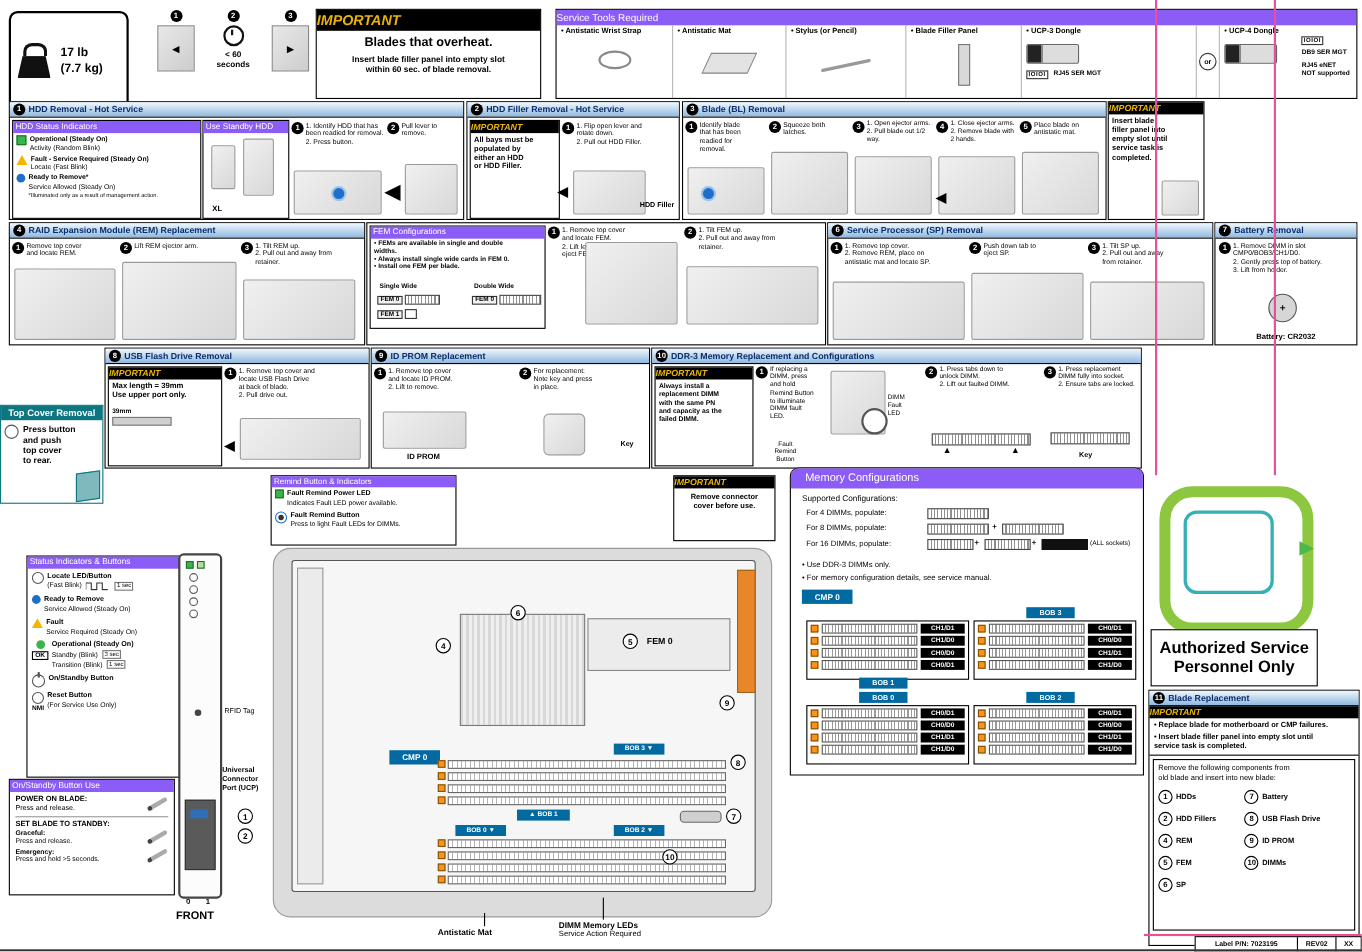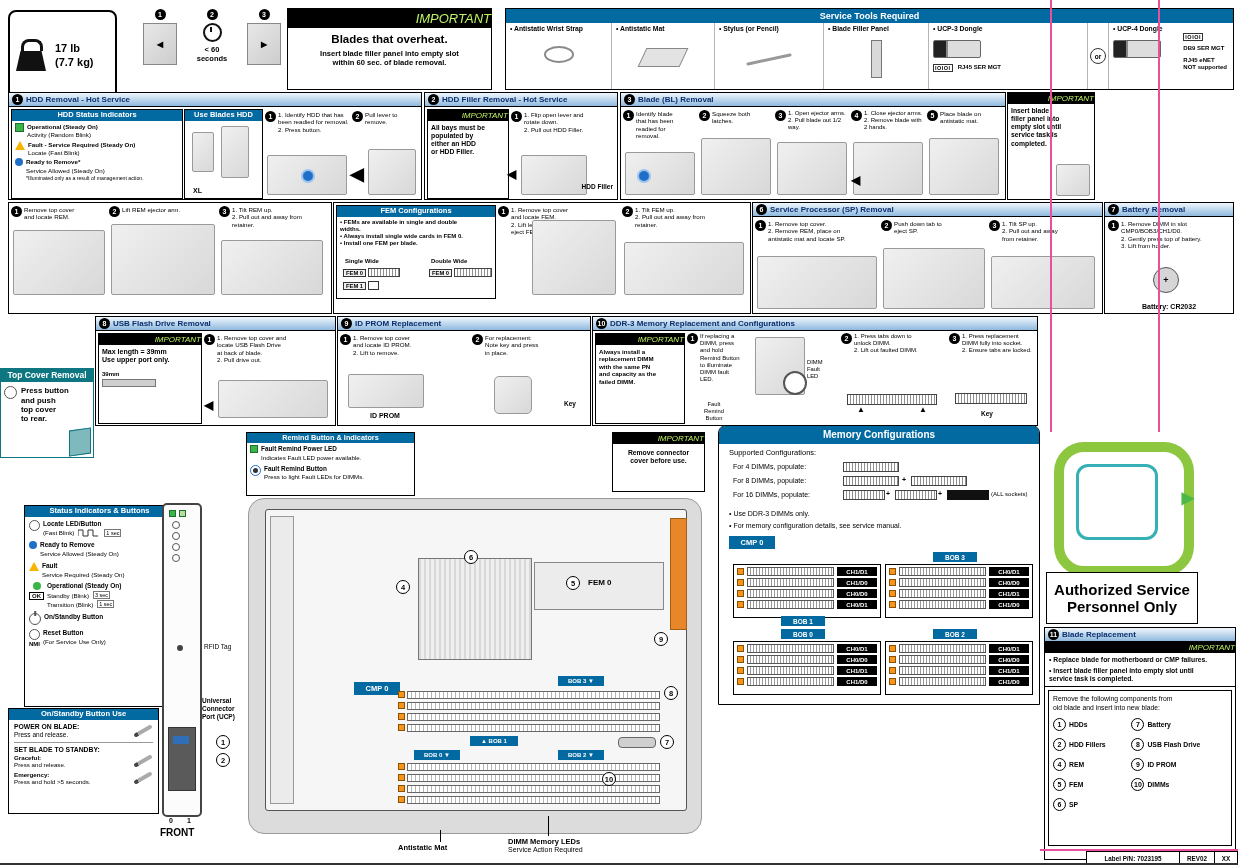--- a/index.html
+++ b/index.html
@@ -5,22 +5,22 @@
 html,body{margin:0;padding:0}
 body{width:1238px;height:865px;position:relative;font-family:"Liberation Sans",sans-serif;background:#fff;overflow:hidden;color:#000}
 .abs{position:absolute}
 .panel{position:absolute;border:1.3px solid #000;background:#fff}
 .phead{height:13px;display:flex;align-items:center;gap:3px;padding:0 3px;background:linear-gradient(180deg,#f0f7fd 0%,#8fb9de 100%);border-bottom:1.3px solid #000;color:#0a2f6e;font-weight:bold;font-size:8px;white-space:nowrap;overflow:hidden}
 .pbody{position:relative;height:calc(100% - 13px)}
 .pstep{position:absolute;top:3px;bottom:3px}
 .sthead{display:flex;gap:2px;align-items:flex-start}
 .nc{flex:none;width:11px;height:11px;border-radius:50%;background:#000;color:#fff;display:inline-flex;align-items:center;justify-content:center;font-size:7px;font-weight:bold;font-style:normal}
 .oc{flex:none;width:12px;height:12px;border-radius:50%;background:#fff;border:1.2px solid #000;color:#000;display:inline-flex;align-items:center;justify-content:center;font-size:7.5px;font-weight:bold;z-index:3}
-.bh{background:#0369a1;color:#fff;font-weight:bold;font-size:7.5px;text-align:center;padding:1px 2px;line-height:1.15}
-.imph{background:#000;color:#bef264;font-weight:normal;font-style:italic;font-size:8.5px;text-align:right;padding:1px 0}
+.bh{background:#8b5cf6;color:#fff;font-weight:normal;font-size:7.5px;text-align:left;padding:1px 2px;line-height:1.15}
+.imph{background:#000;color:#eab308;font-weight:bold;font-style:italic;font-size:8.5px;text-align:left;padding:1px 0}
 .t{font-size:6.8px;line-height:1.2;white-space:pre-line}
 .b{font-weight:bold}
 .f52{font-size:5.2px}.f58{font-size:5.8px}.f6{font-size:6px}.f62{font-size:6.2px}.f65{font-size:6.5px}.f7{font-size:7px}.f75{font-size:7.5px}.f8{font-size:8px}
 .ib{position:absolute;border:1.2px solid #000;background:#fff}
 .ill{position:absolute;background:linear-gradient(135deg,#f0f0f0,#d8d8d8);border:1px solid #9a9a9a;border-radius:2px}
 .chip{position:absolute;background:#0369a1;color:#fff;font-weight:bold;display:flex;align-items:center;justify-content:center}
 .bar{background:repeating-linear-gradient(90deg,#fff 0 2px,#8f8f8f 2px 3px);border:1px solid #444}
 .srow{display:flex;gap:3px;align-items:flex-start}
 .twrap{display:flex;flex-direction:column;gap:1px}
 .oled{flex:none;width:5px;height:5px;background:#f7941d;border:1px solid #8a5200}
@@ -182,21 +182,21 @@
             <span class="dotb"></span>
             <span class="twrap">
               <span class="t b f62">Ready to Remove*</span>
               <span class="t f62">Service Allowed (Steady On)</span>
               <span class="t f52">*Illuminated only as a result of management action.</span>
             </span>
           </div>
       </div>
     </div>
     <div class="ib" style="left:175px;top:2px;width:77px;height:88px">
-      <div class="bh">Use Blades HDD</div>
+      <div class="bh">Use Standby HDD</div>
       <div class="ill" style="left:7px;top:22px;width:20px;height:38px"></div>
       <div class="ill" style="left:36px;top:16px;width:26px;height:50px"></div>
       <div class="abs t b f7" style="left:8px;bottom:3px">XL</div>
     </div>
     <div class="abs" style="left:256px;top:4px;width:84px;height:86px">
       <div class="sthead">
           <span class="nc">1</span>
           <span class="t f62">1. Identify HDD that has
 been readied for removal.
 2. Press button.</span>
@@ -300,20 +300,24 @@
   <div class="imph" style="font-size:8px">IMPORTANT</div>
   <div class="t b" style="padding:3px;font-size:6.8px">Insert blade
 filler panel into
 empty slot until
 service task is
 completed.</div>
   <div class="ill" style="left:48px;bottom:3px;width:32px;height:30px"></div>
 </div>
 
 <div class="panel" style="left:8px;top:202px;width:322px;height:110px">
+  <div class="phead">
+      <span class="nc">4</span>
+      <span>RAID Expansion Module (REM) Replacement</span>
+    </div>
   <div class="pbody">
     <div class="pstep" style="left:2px;width:96px">
       <div class="sthead">
           <span class="nc">1</span>
           <span class="t f62">Remove top cover
 and locate REM.</span>
         </div>
       <div class="ill" style="left:2px;right:2px;top:24px;bottom:2px"></div>
     </div>
     <div class="pstep" style="left:100px;width:108px">
@@ -774,21 +778,21 @@
 </div>
 <div class="abs" style="left:440px;top:830px;width:1px;height:12px;background:#000"></div>
 <div class="abs t b f75" style="left:398px;top:843px">Antistatic Mat</div>
 <div class="abs" style="left:548px;top:816px;width:1px;height:20px;background:#000"></div>
 <div class="abs" style="left:508px;top:837px">
   <div class="t b f75">DIMM Memory LEDs</div>
   <div class="t f7">Service Action Required</div>
 </div>
 
 <div class="ovh" style="left:718px;top:425px;width:320px;height:278px;border-radius:8px 8px 0 0">
-  <div class="bh" style="font-size:10px;padding:3px 0;border-radius:6px 6px 0 0">Memory Configurations</div>
+  <div class="bh" style="font-size:10px;padding:3px 13px;border-radius:6px 6px 0 0">Memory Configurations</div>
   <div class="abs t f75" style="left:10px;top:22px">Supported Configurations:</div>
   <div class="abs t f7" style="left:14px;top:37px">For 4 DIMMs, populate:</div>
   <div class="abs bar" style="left:124px;top:36px;width:54px;height:8px"></div>
   <div class="abs t f7" style="left:14px;top:51px">For 8 DIMMs, populate:</div>
   <div class="abs bar" style="left:124px;top:50px;width:54px;height:8px"></div>
   <div class="abs b f7" style="left:183px;top:50px">+</div>
   <div class="abs bar" style="left:192px;top:50px;width:54px;height:8px"></div>
   <div class="abs t f7" style="left:14px;top:65px">For 16 DIMMs, populate:</div>
   <div class="abs bar" style="left:124px;top:64px;width:40px;height:8px"></div>
   <div class="abs b f7" style="left:167px;top:64px">+</div>

